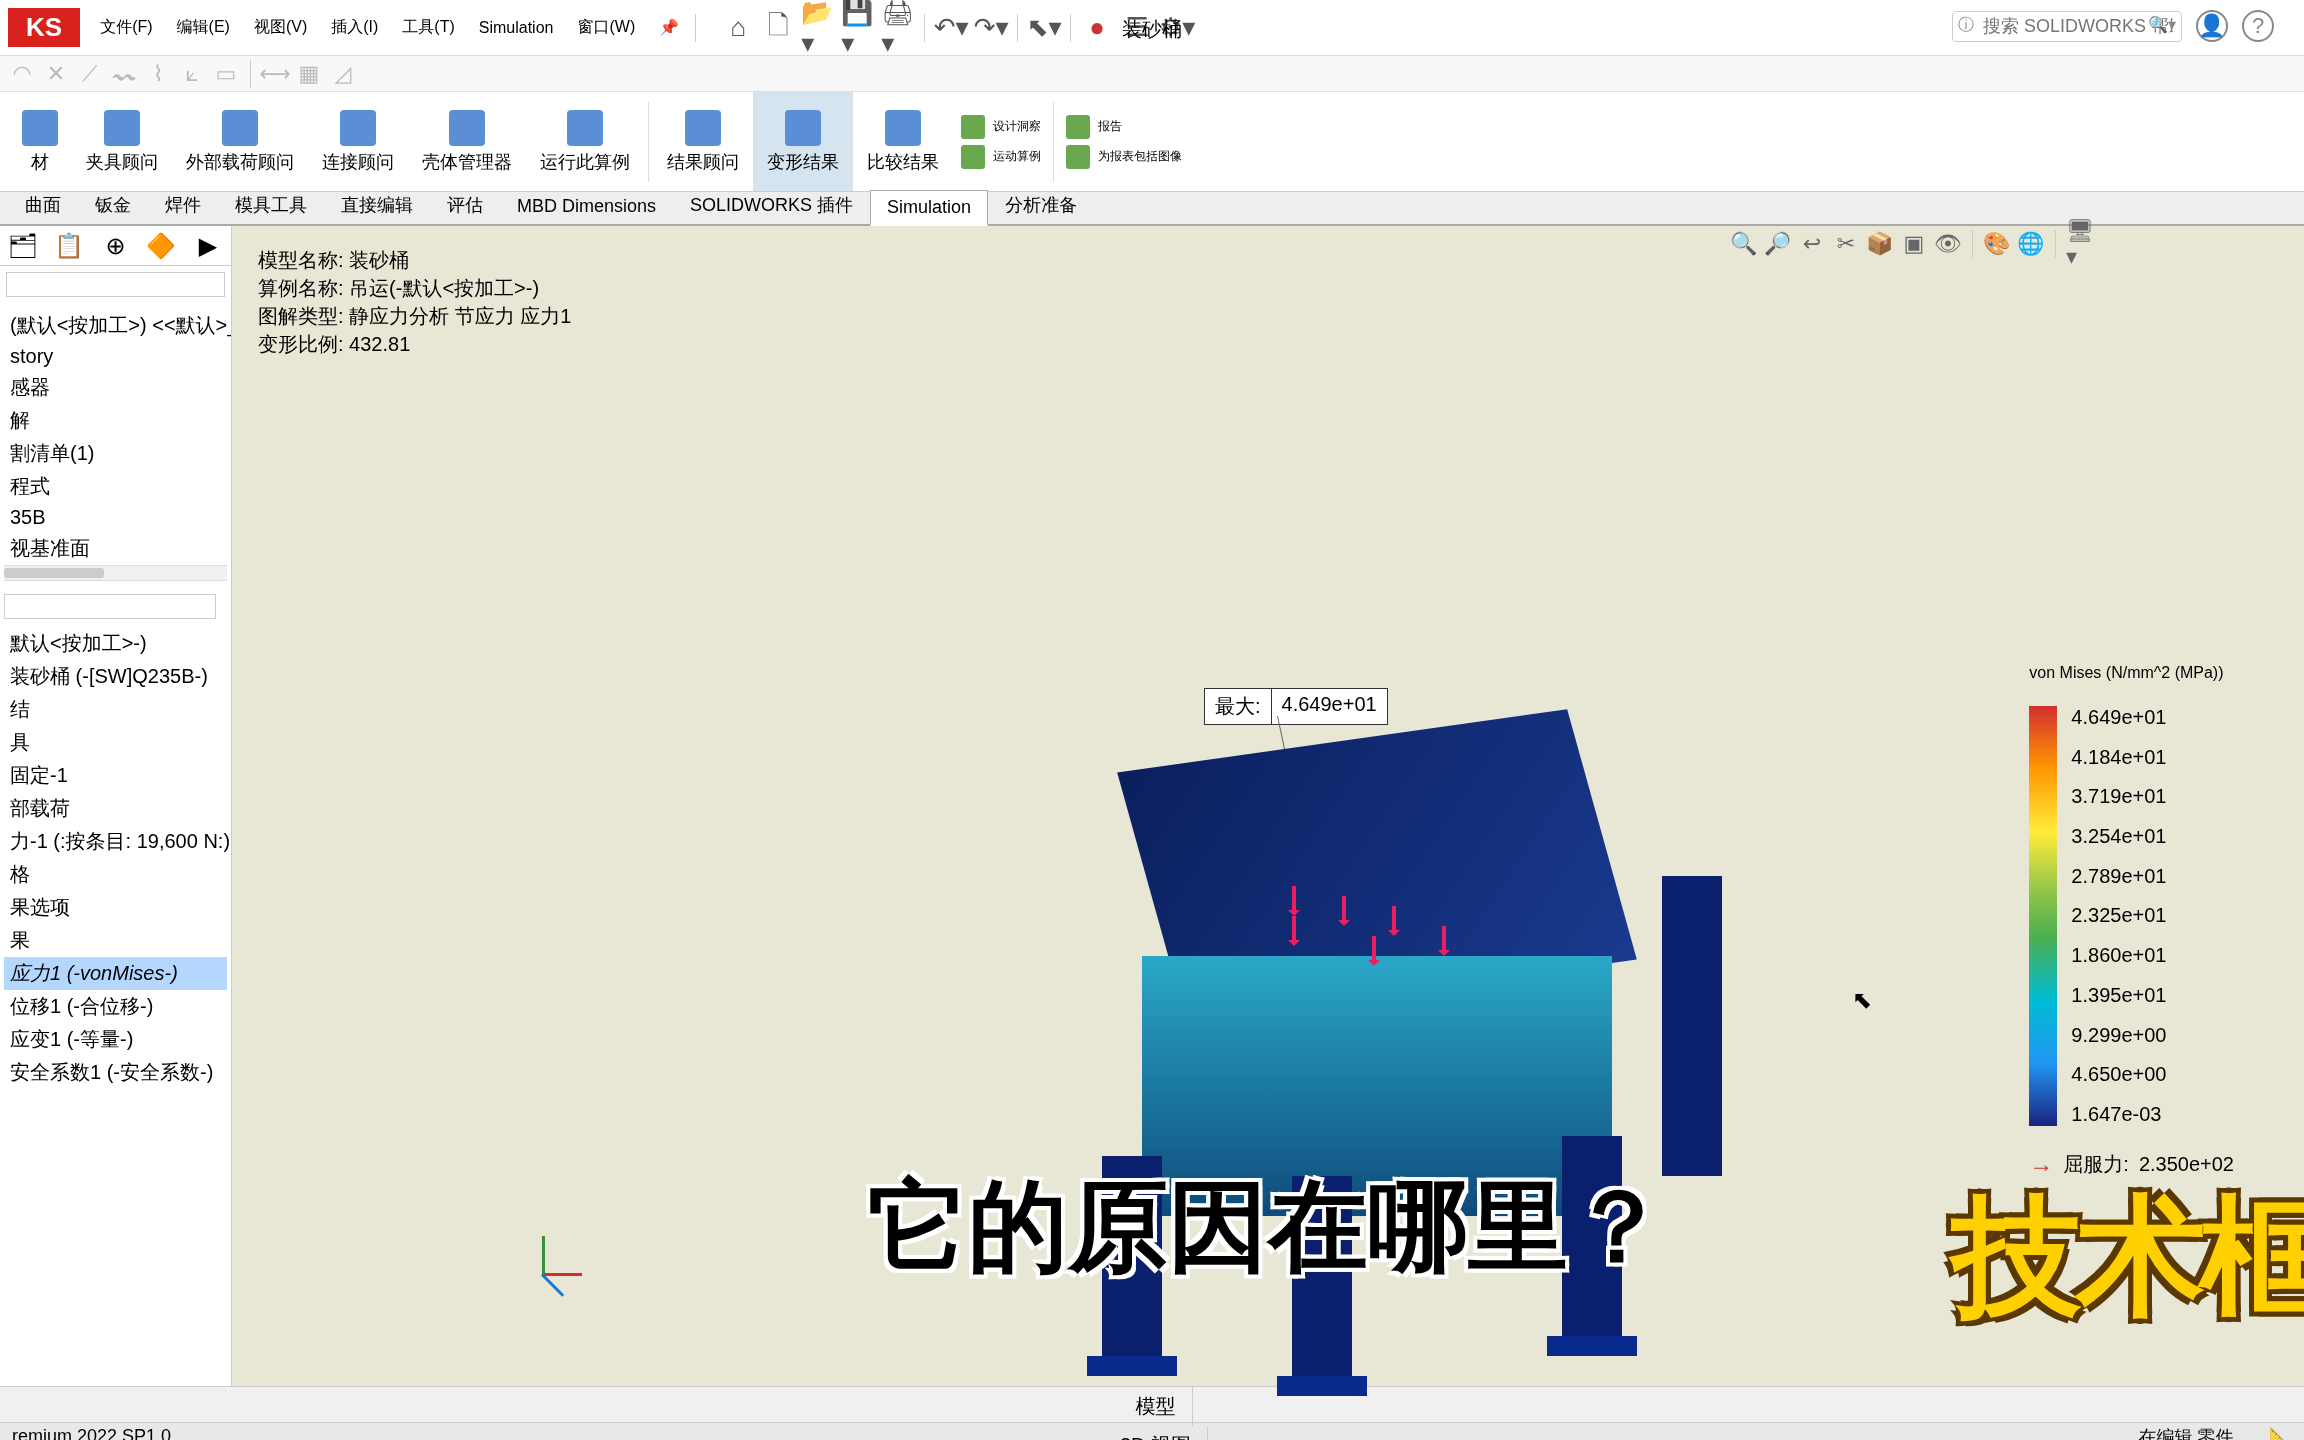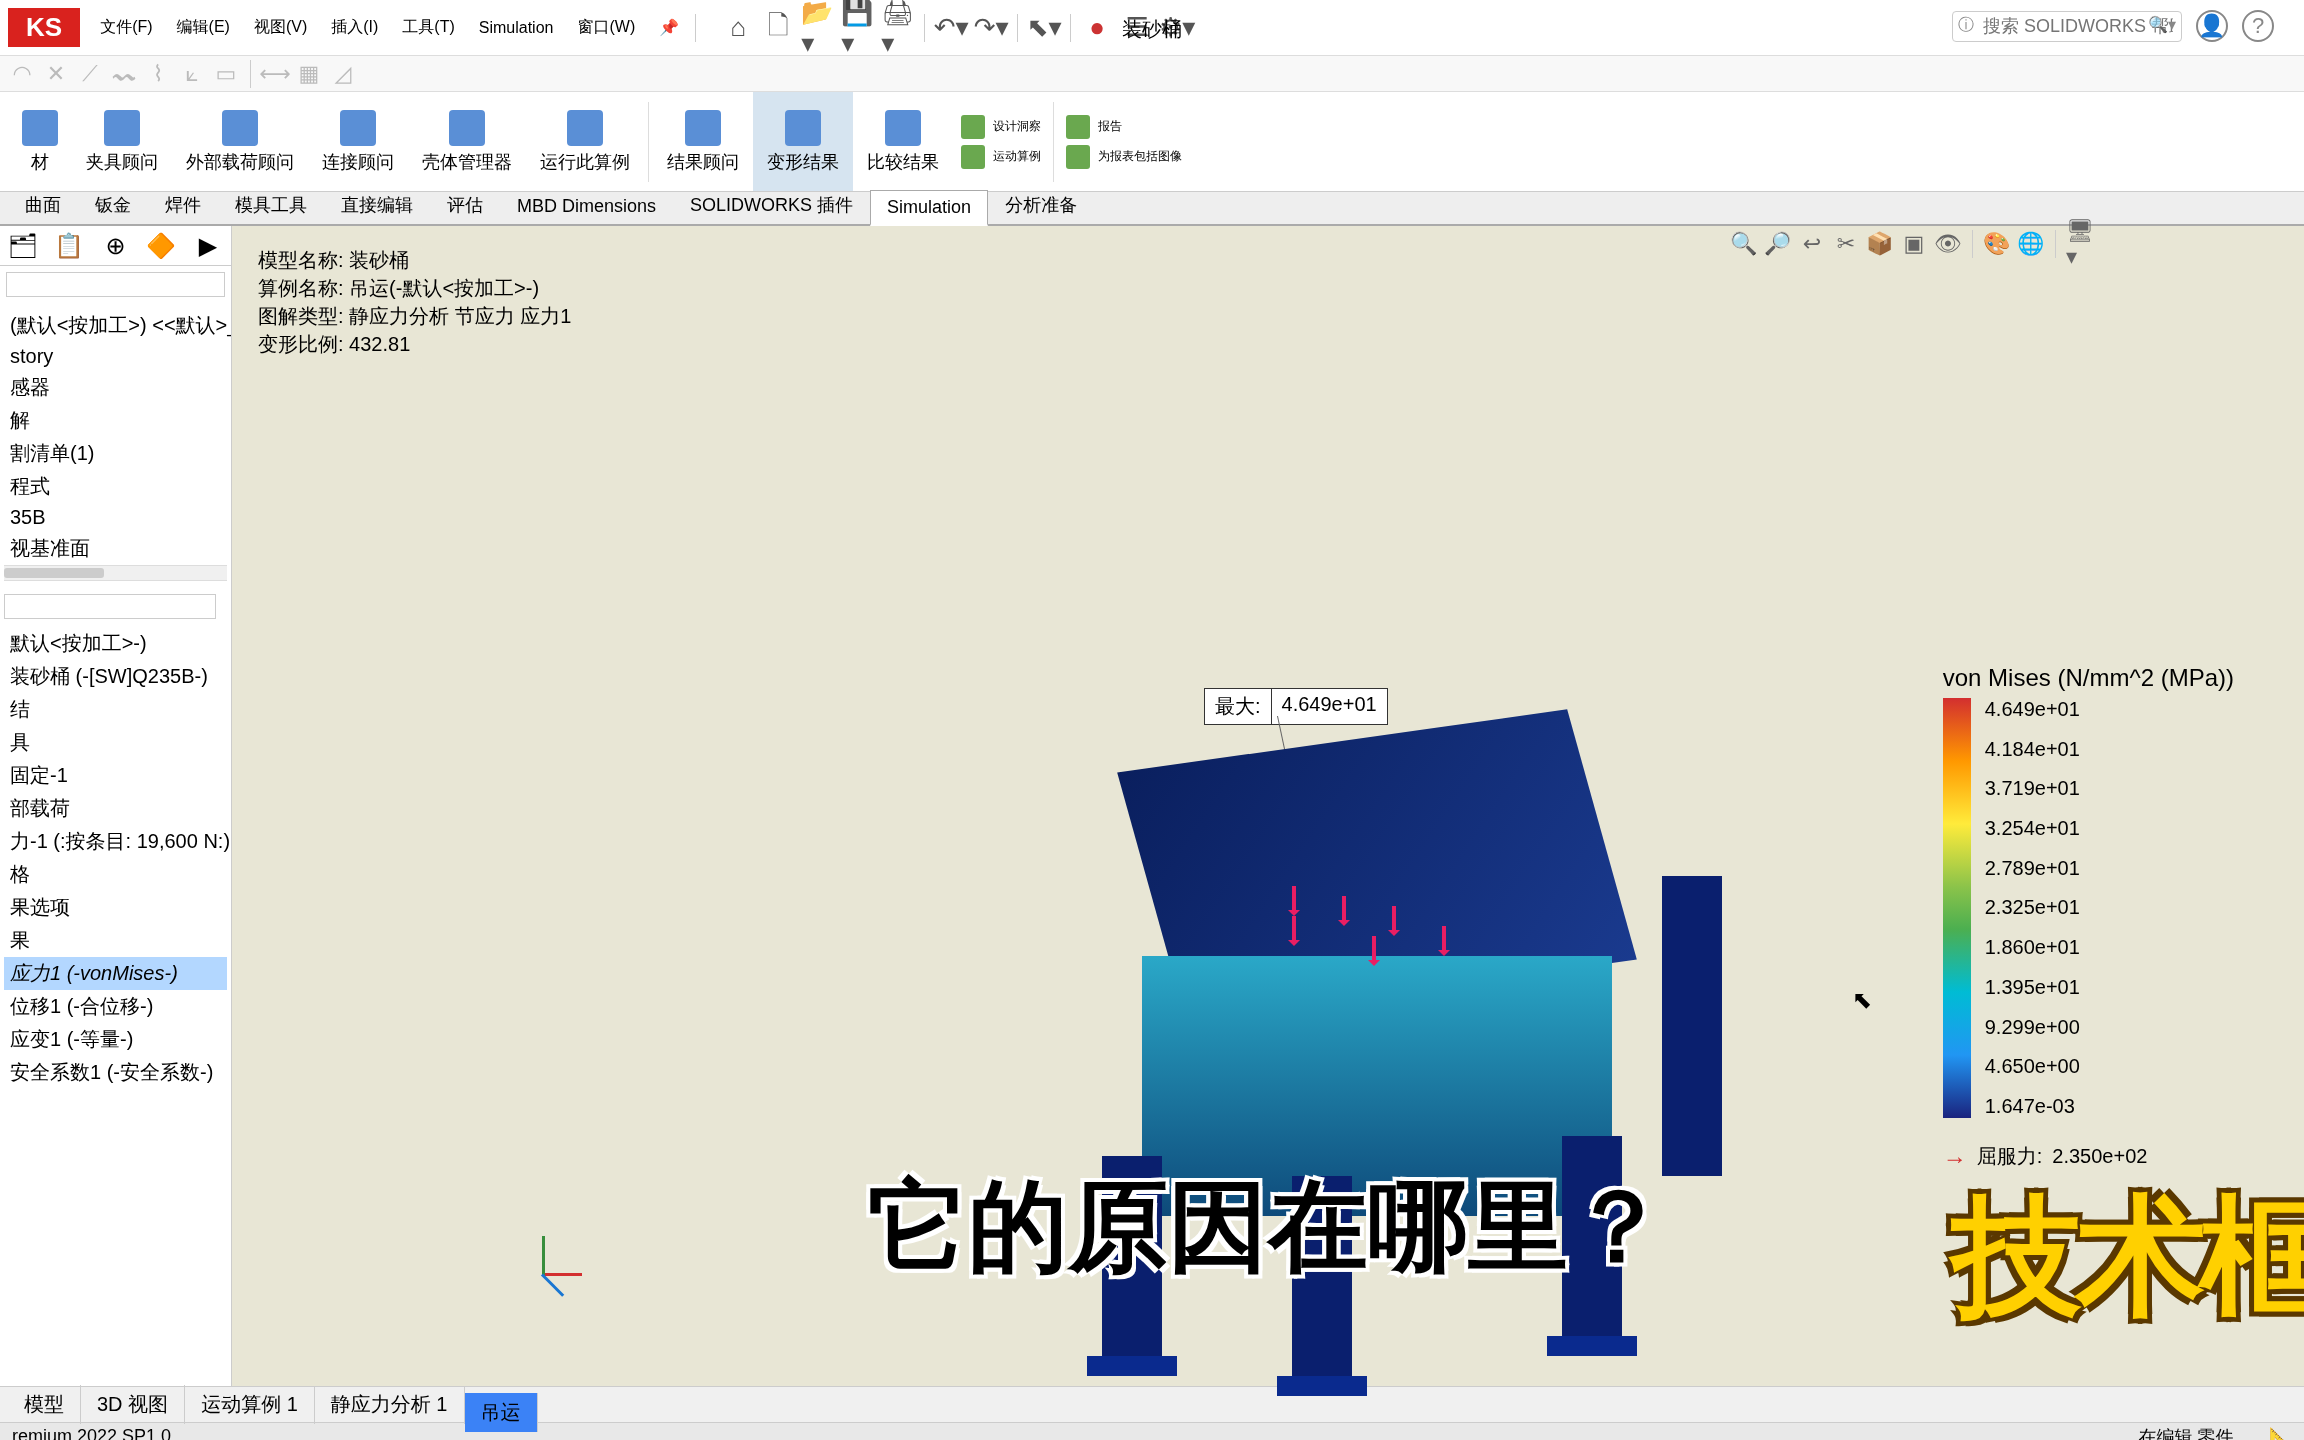--- a/index.html
+++ b/index.html
@@ -67,33 +67,33 @@
 .model-foot.f3 { right: 65px; bottom: 60px; }
 .load-arrow { position: absolute; width: 4px; height: 28px; background: #e91e63; }
 .load-arrow::after { content: ''; position: absolute; bottom: -8px; left: -4px; border: 6px solid transparent; border-top-color: #e91e63; }
 
 .triad { position: absolute; bottom: 110px; left: 310px; width: 60px; height: 60px; }
 .triad-x { position: absolute; bottom: 0; left: 0; width: 40px; height: 3px; background: #d32f2f; }
 .triad-y { position: absolute; bottom: 0; left: 0; width: 3px; height: 40px; background: #388e3c; }
 .triad-z { position: absolute; bottom: 0; left: 0; width: 30px; height: 3px; background: #1976d2; transform: rotate(45deg); transform-origin: left; }
 
 .legend { position: absolute; top: 438px; right: 70px; font-size: 20px; }
-.legend-title { margin-bottom: 6px; font-size: 24px; }
+.legend-title { margin-bottom: 24px; font-size: 16px; }
 .legend-body { display: flex; gap: 14px; }
 .legend-bar { width: 28px; height: 420px; background: linear-gradient(to bottom, #d32f2f 0%, #ff9800 15%, #ffeb3b 30%, #8bc34a 45%, #4caf50 55%, #00bcd4 70%, #2196f3 85%, #1a237e 100%); }
 .legend-labels { display: flex; flex-direction: column; justify-content: space-between; height: 420px; }
 .legend-yield { margin-top: 24px; display: flex; align-items: center; gap: 10px; }
 .yield-arrow { color: #d32f2f; font-size: 24px; }
 
 .cursor-pointer { position: absolute; top: 760px; left: 1620px; font-size: 24px; color: #000; }
 
 .subtitle { position: absolute; bottom: 90px; left: 50%; transform: translateX(-50%); font-size: 100px; color: #000; font-weight: bold; text-shadow: -4px -4px 0 #fff, 4px -4px 0 #fff, -4px 4px 0 #fff, 4px 4px 0 #fff; }
 .watermark { position: absolute; bottom: 40px; right: -20px; font-size: 130px; color: #ffd000; font-weight: 900; text-shadow: -5px -5px 0 #5a3800, 5px -5px 0 #5a3800, -5px 5px 0 #5a3800, 5px 5px 0 #5a3800; letter-spacing: -6px; }
 
-.bottom-tabs { height: 36px; background: #f0f0f0; display: flex; align-items: center; padding-left: 8px; border-top: 1px solid #ccc; }
+.bottom-tabs { height: 36px; background: #f0f0f0; display: flex; align-items: center; padding-left: 8px; border-top: 1px solid #ccc; flex-direction: column; }
 .btab { padding: 6px 16px; font-size: 20px; cursor: pointer; border-right: 1px solid #ccc; }
 .btab.active { background: #3b82f6; margin-top: 16px; }
 
 .status-bar { height: 28px; background: #e8e8e8; display: flex; align-items: center; justify-content: space-between; padding: 0 12px; font-size: 18px; border-top: 1px solid #ccc; }
 </style>
 </head>
 <body>
 
 <div class="menubar">
   <div class="sw-logo">KS</div>

